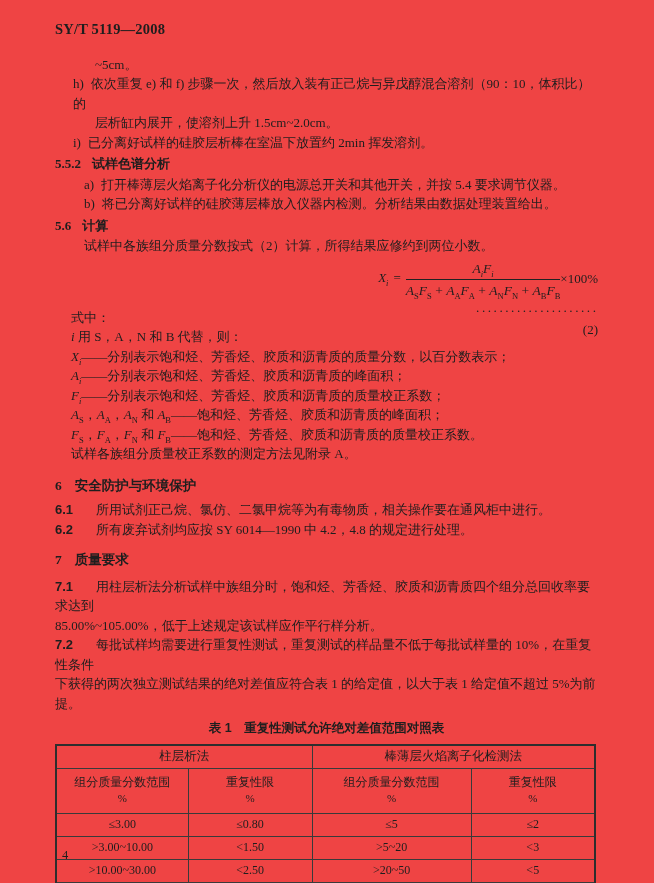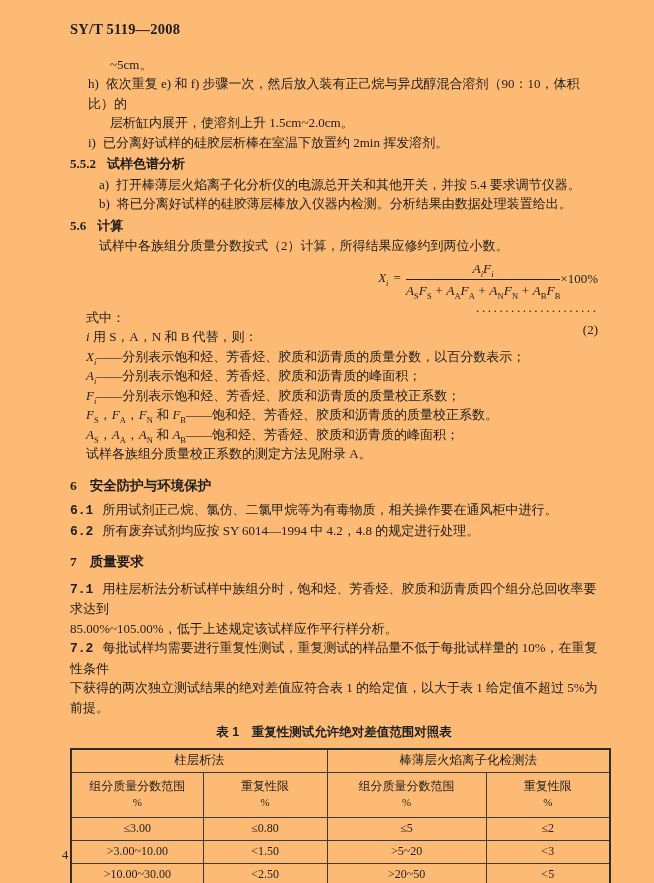--- a/index.html
+++ b/index.html
@@ -1,43 +1,43 @@
 <!DOCTYPE html>
 <html><head>
 <meta charset="utf-8">
 <style>
   html,body{margin:0;padding:0;background:#e8e8e8;}
   .page{
     position:relative;
     width:654px;height:883px;
-    background:#fdba74;
+    background:#ef4444;
     color:#1e1e1e;
     font-family:"Liberation Serif","DejaVu Serif",serif;
     font-size:13px;
     line-height:19.5px;
     overflow:hidden;
     box-sizing:border-box;
-    padding:20px 56px 0 70px;
+    padding:20px 56px 0 55px;
   }
   .doc-code{
     font-family:"Liberation Serif",serif;
     font-weight:700;font-size:14.5px;letter-spacing:.2px;
     margin-bottom:15px;
   }
   .indent40{padding-left:40px;}
   .li-first-h{padding-left:18px;}
   .li-first-ab{padding-left:29px;}
   .li-cont{padding-left:40px;}
   .marker{margin-right:7px;}
   .h2{font-family:"Liberation Sans","DejaVu Sans",sans-serif;font-weight:700;font-size:13px;margin:2px 0 1px 0;}
   .h2 .hnum{margin-right:11px;font-family:"Liberation Serif",serif;text-align:right;}
   .h1{font-family:"Liberation Sans","DejaVu Sans",sans-serif;font-weight:700;font-size:13.5px;}
   .h1 .hnum{margin-right:13px;font-family:"Liberation Serif",serif;}
   .body-indent{padding-left:29px;}
-  .num-para .pnum{font-family:Liberation Mono, monospace;font-weight:700;margin-right:9px;}
+  .num-para .pnum{font-family:Liberation Sans, sans-serif;font-weight:700;margin-right:23px;}
   
   .formula-row{display:flex;align-items:flex-end;height:46px;margin:3px 0 3px 0;padding-left:160px;flex-direction:column;}
   .mvar{font-family:"Liberation Serif",serif;font-style:italic;}
   sub.msub{font-size:8.5px;font-style:normal;line-height:0;}
   sub.msub.it{font-style:italic;}
   .f-eq{margin:0 5px;}
   .frac{display:inline-block;text-align:center;vertical-align:middle;font-size:13.5px;}
   .frac .fnum{display:block;border-bottom:1px solid #222;padding:0 8px 1px 8px;}
   .frac .fden{display:block;padding-top:1px;}
   .f-times{}
@@ -115,29 +115,29 @@
     <span class="f-dots">·····················</span>
     <span class="f-label">(2)</span>
   </div>
 
   <div class="where">
     <div class="w-line">式中：</div>
     <div class="w-line"><span class="mvar">i</span> 用 S，A，N 和 B 代替，则：</div>
     <div class="w-line"><span class="mvar">X</span><sub class="msub it">i</sub>——分别表示饱和烃、芳香烃、胶质和沥青质的质量分数，以百分数表示；</div>
     <div class="w-line"><span class="mvar">A</span><sub class="msub it">i</sub>——分别表示饱和烃、芳香烃、胶质和沥青质的峰面积；</div>
     <div class="w-line"><span class="mvar">F</span><sub class="msub it">i</sub>——分别表示饱和烃、芳香烃、胶质和沥青质的质量校正系数；</div>
+    <div class="w-line"><span class="mvar">A</span><sub class="msub">S</sub>，<span class="mvar">A</span><sub class="msub">A</sub>，<span class="mvar">A</span><sub class="msub">N</sub> 和 <span class="mvar">A</span><sub class="msub">B</sub>——饱和烃、芳香烃、胶质和沥青质的峰面积；</div>
     <div class="w-line"><span class="mvar">F</span><sub class="msub">S</sub>，<span class="mvar">F</span><sub class="msub">A</sub>，<span class="mvar">F</span><sub class="msub">N</sub> 和 <span class="mvar">F</span><sub class="msub">B</sub>——饱和烃、芳香烃、胶质和沥青质的质量校正系数。</div>
-    <div class="w-line"><span class="mvar">A</span><sub class="msub">S</sub>，<span class="mvar">A</span><sub class="msub">A</sub>，<span class="mvar">A</span><sub class="msub">N</sub> 和 <span class="mvar">A</span><sub class="msub">B</sub>——饱和烃、芳香烃、胶质和沥青质的峰面积；</div>
     <div class="w-line">试样各族组分质量校正系数的测定方法见附录 A。</div>
   </div>
 
   <div class="h1 sp-sec6"><span class="hnum">6</span><span>安全防护与环境保护</span></div>
 
   <div class="num-para"><span class="pnum">6.1</span><span>所用试剂正己烷、氯仿、二氯甲烷等为有毒物质，相关操作要在通风柜中进行。</span></div>
-  <div class="num-para"><span class="pnum">6.2</span><span>所有废弃试剂均应按 SY 6014—1994 中 4.2，4.8 的规定进行处理。</span></div>
+  <div class="num-para"><span class="pnum">6.2</span><span>所有废弃试剂均应按 SY 6014—1990 中 4.2，4.8 的规定进行处理。</span></div>
 
   <div class="h1 sp-sec7"><span class="hnum">7</span><span>质量要求</span></div>
 
   <div class="num-para">
     <div><span class="pnum">7.1</span><span>用柱层析法分析试样中族组分时，饱和烃、芳香烃、胶质和沥青质四个组分总回收率要求达到</span></div>
     <div>85.00%~105.00%，低于上述规定该试样应作平行样分析。</div>
   </div>
   <div class="num-para">
     <div><span class="pnum">7.2</span><span>每批试样均需要进行重复性测试，重复测试的样品量不低于每批试样量的 10%，在重复性条件</span></div>
     <div>下获得的两次独立测试结果的绝对差值应符合表 1 的给定值，以大于表 1 给定值不超过 5%为前提。</div>

